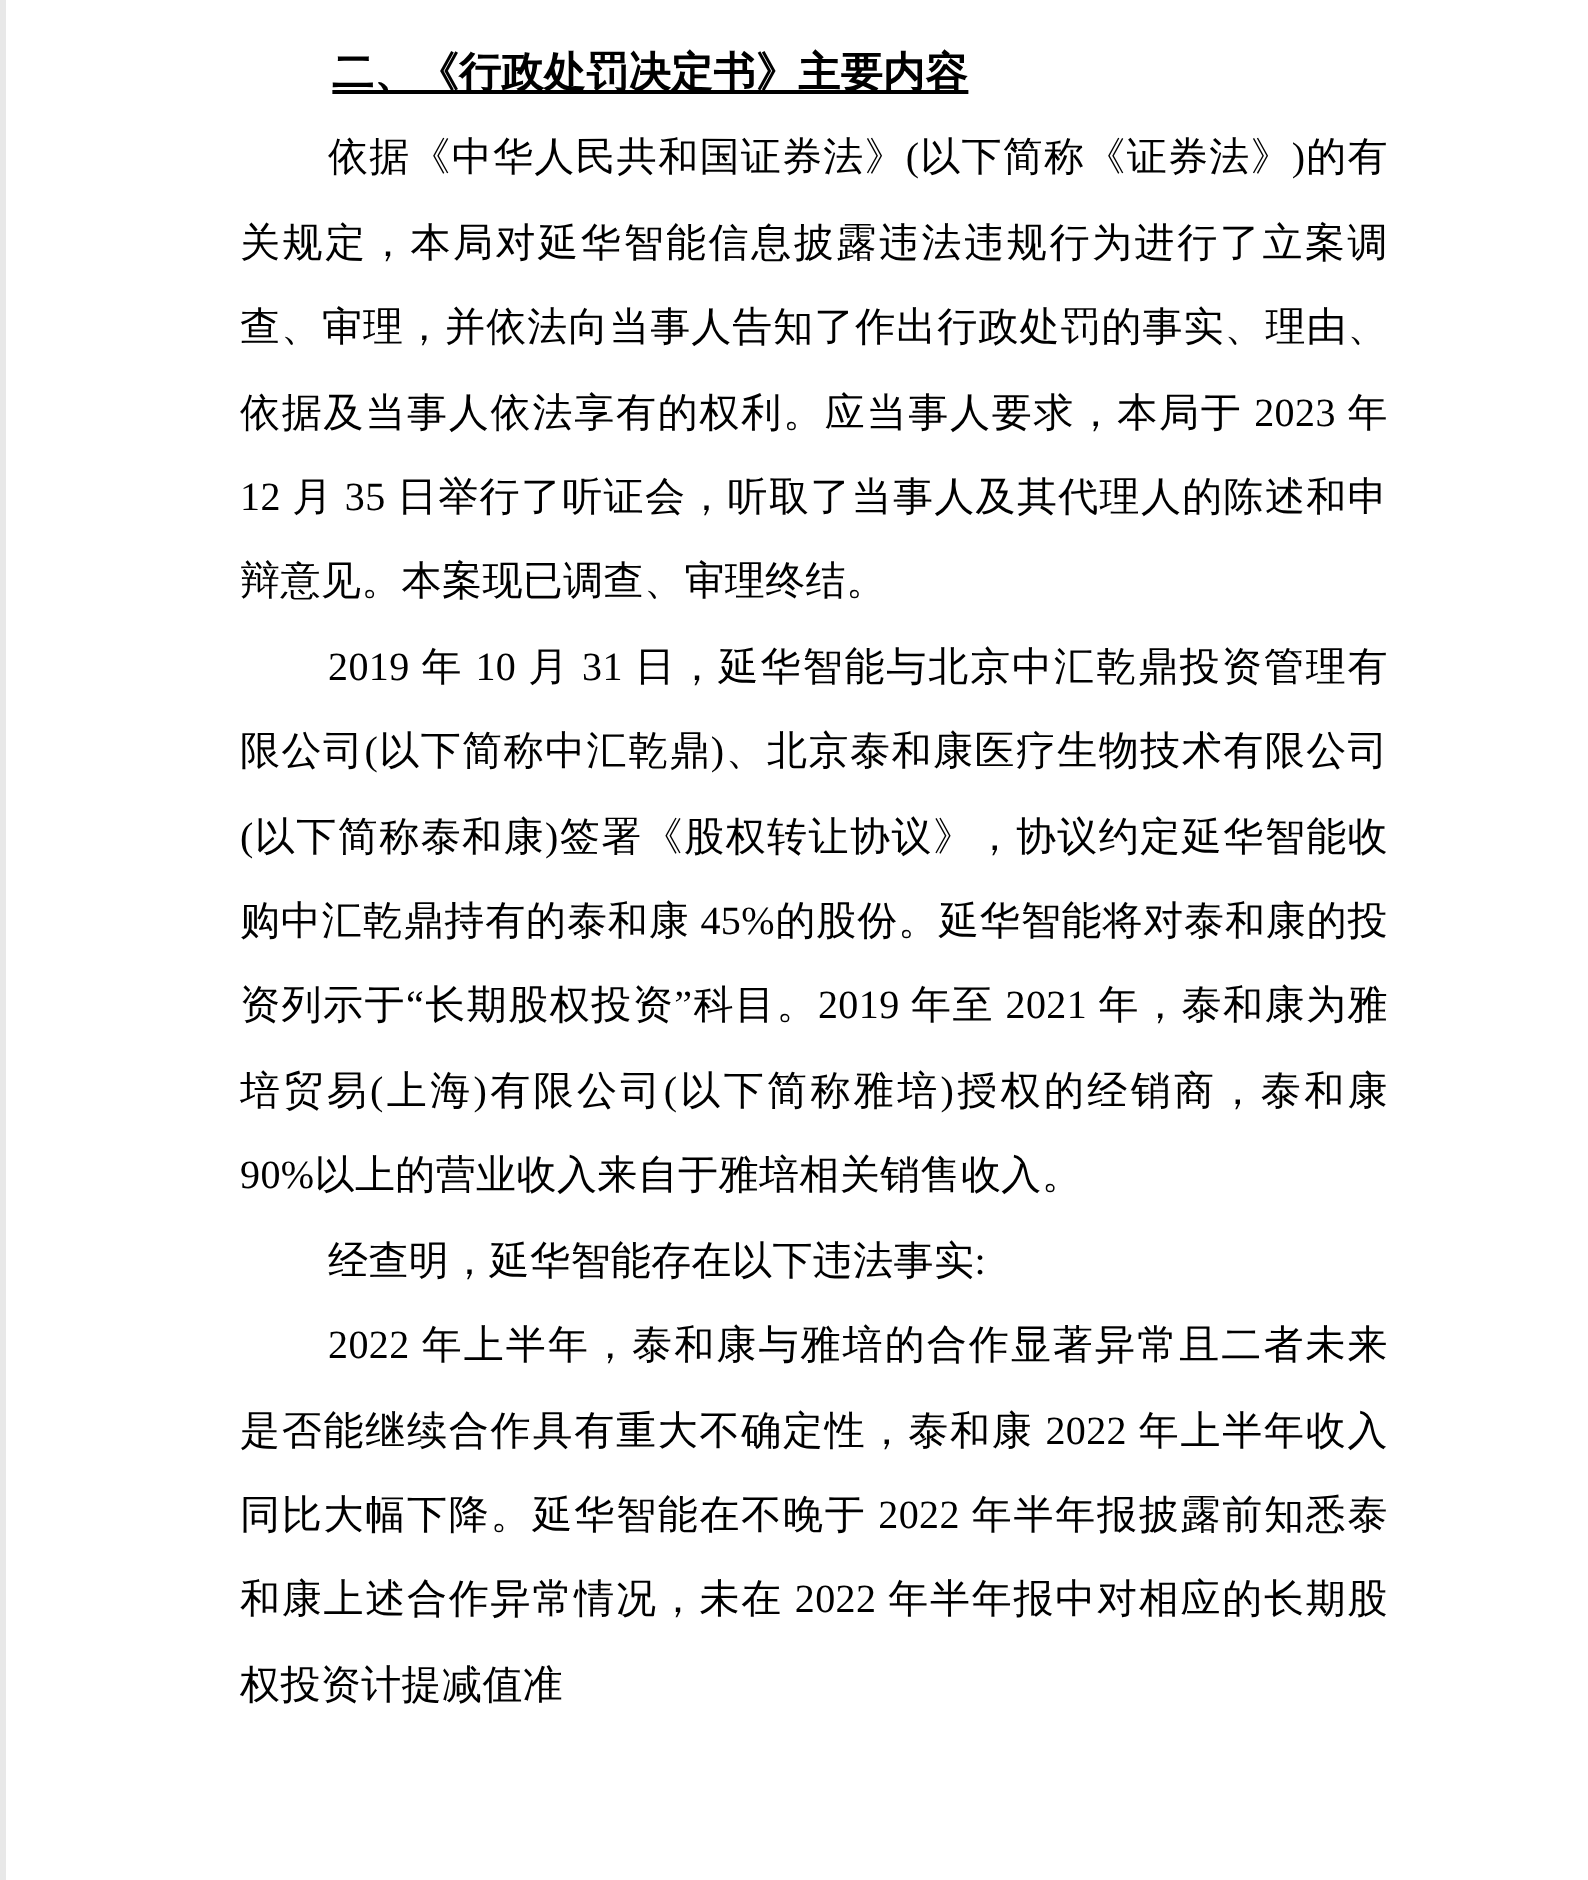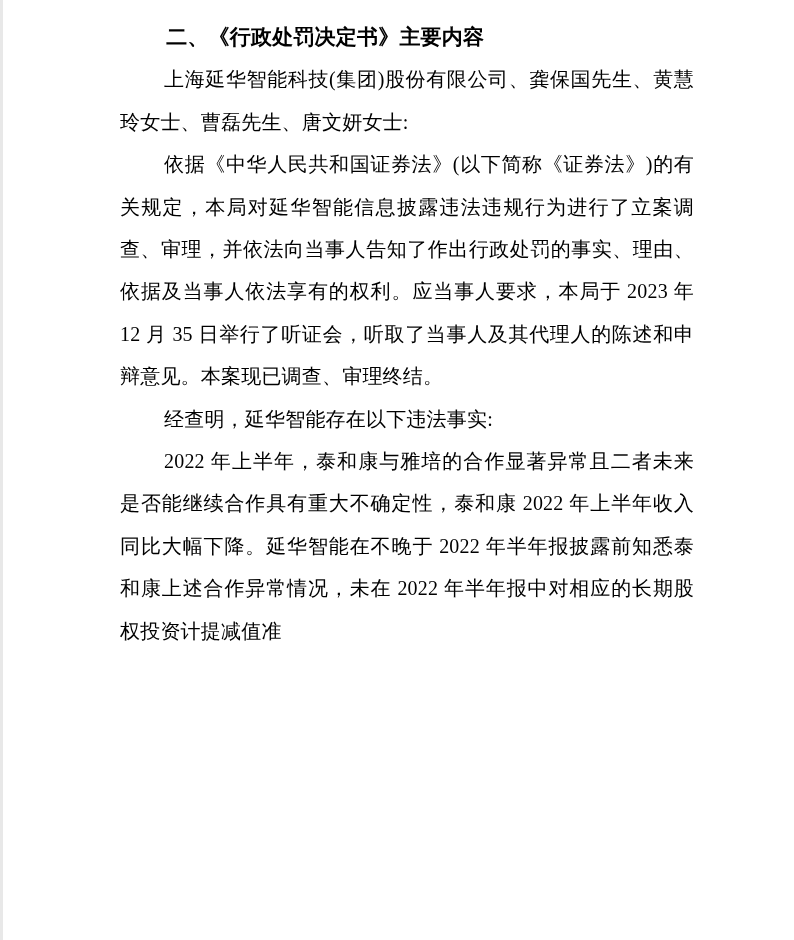--- a/index.html
+++ b/index.html
@@ -39,27 +39,28 @@
     margin: 0;
     text-indent: 2.2em;
   }
   .heading {
     margin: 0;
     text-indent: 2.2em;
     font-family: "Liberation Sans", "DejaVu Sans", sans-serif;
     font-weight: bold;
     font-size: 21px;
     text-align: left;
+    text-decoration: underline;
   }
 </style>
 </head>
 <body>
 
 <div class="page">
   <div class="page-edge"></div>
   <div class="content">
     <h2 class="heading">二、《行政处罚决定书》主要内容</h2>
-    <p class="para">上海延华智能科技(集团)股份有限公司、龚保国先生、黄慧玲女士、曹磊先生、唐文妍女士:</p>
     <p class="para">依据《中华人民共和国证券法》(以下简称《证券法》)的有关规定，本局对延华智能信息披露违法违规行为进行了立案调查、审理，并依法向当事人告知了作出行政处罚的事实、理由、依据及当事人依法享有的权利。应当事人要求，本局于 2023 年 12 月 35 日举行了听证会，听取了当事人及其代理人的陈述和申辩意见。本案现已调查、审理终结。</p>
+    <p class="para">2019 年 10 月 31 日，延华智能与北京中汇乾鼎投资管理有限公司(以下简称中汇乾鼎)、北京泰和康医疗生物技术有限公司(以下简称泰和康)签署《股权转让协议》，协议约定延华智能收购中汇乾鼎持有的泰和康 45%的股份。延华智能将对泰和康的投资列示于“长期股权投资”科目。2019 年至 2021 年，泰和康为雅培贸易(上海)有限公司(以下简称雅培)授权的经销商，泰和康 90%以上的营业收入来自于雅培相关销售收入。</p>
     <p class="para">经查明，延华智能存在以下违法事实:</p>
     <p class="para">2022 年上半年，泰和康与雅培的合作显著异常且二者未来是否能继续合作具有重大不确定性，泰和康 2022 年上半年收入同比大幅下降。延华智能在不晚于 2022 年半年报披露前知悉泰和康上述合作异常情况，未在 2022 年半年报中对相应的长期股权投资计提减值准</p>
   </div>
 </div>
 
 </body></html>

